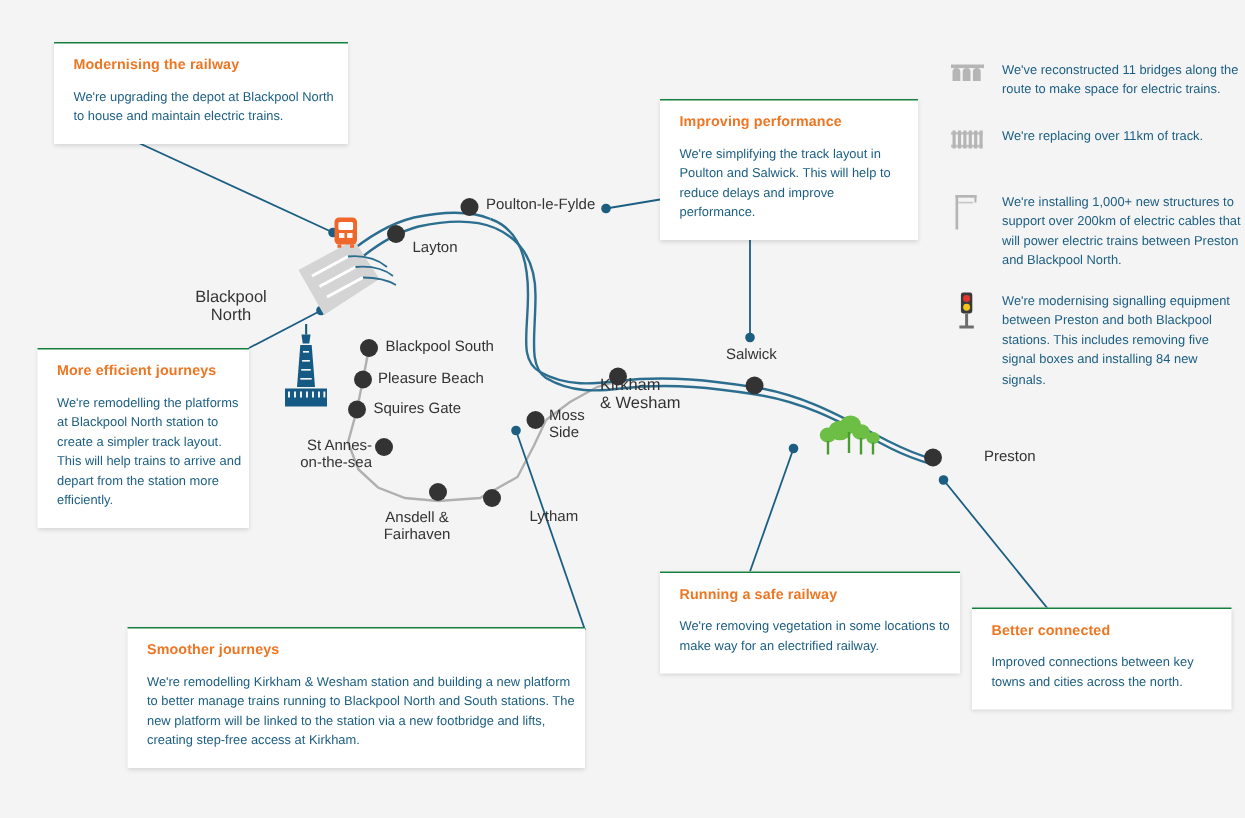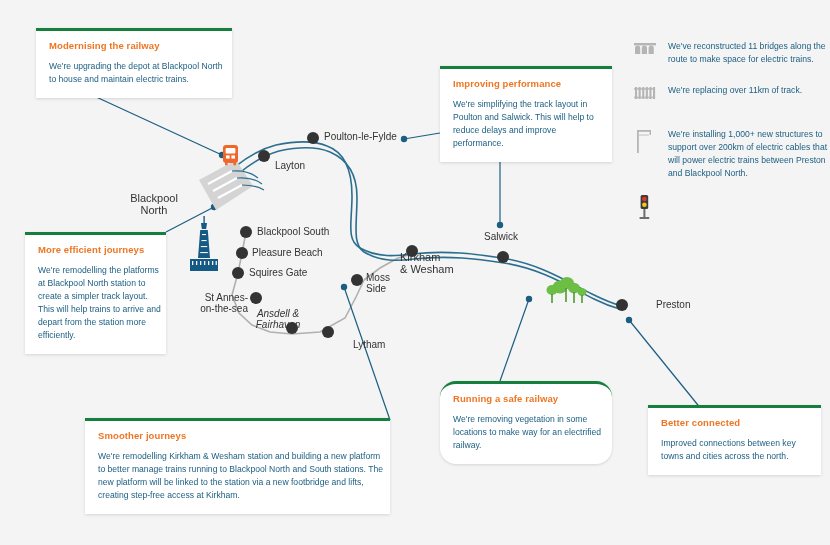--- a/index.html
+++ b/index.html
@@ -12,21 +12,21 @@
   }
   #stage{position:relative;width:830px;height:545px;}
 
   
   #map-layer{position:absolute;left:0;top:0;width:830px;height:545px;}
 
   
   .callout{
     position:absolute;
     background:#ffffff;
-    border-top:3px solid #15803d;
+    border-top:1px solid #15803d;
     box-shadow:0 1px 3px rgba(0,0,0,.13);
     box-sizing:border-box;
     padding:9px 3px 12px 13px;
   }
   .callout .c-title{
     color:#ee7623;
     font-size:9.5px;
     font-weight:bold;
     margin:0 0 9px 0;
     letter-spacing:.1px;
@@ -35,21 +35,21 @@
     color:#1b5e82;
     font-size:8.6px;
     line-height:1.52;
     margin:0;
   }
 
   #callout-modernising{left:36px;  top:28px;  width:196px;}
   #callout-improving  {left:440px; top:66px;  width:172px;}
   #callout-efficient  {left:25px;  top:232px; width:141px;}
   #callout-smoother   {left:85px;  top:418px; width:305px;}
-  #callout-safe       {left:440px; top:381px; width:172px;border-radius:16px;}
+  #callout-safe       {left:440px; top:381px; width:200px;}
   #callout-connected  {left:648px; top:405px; width:173px;}
 
   
   #legend{position:absolute;left:632px;top:40px;width:196px;}
   .legend-item{display:flex;align-items:flex-start;margin-bottom:14px;}
   .legend-icon{width:30px;flex:0 0 30px;height:30px;position:relative;}
   .legend-text{
     color:#1b5e82;
     font-size:8.6px;
     line-height:1.52;
@@ -183,21 +183,21 @@
 
   <div class="stn-label big r" style="left:118px;top:192px;width:72px;text-align:center;">Blackpool
 North</div>
   <div class="stn-label" style="left:275px;top:160px;">Layton</div>
   <div class="stn-label" style="left:324px;top:131px;">Poulton-le-Fylde</div>
   <div class="stn-label" style="left:257px;top:226px;">Blackpool South</div>
   <div class="stn-label" style="left:252px;top:247px;">Pleasure Beach</div>
   <div class="stn-label" style="left:249px;top:267px;">Squires Gate</div>
   <div class="stn-label r" style="left:176px;top:292px;width:72px;">St Annes-
 on-the-sea</div>
-  <div class="stn-label c" style="left:238px;top:308px;width:80px;font-style:italic;">Ansdell &amp;
+  <div class="stn-label c" style="left:238px;top:340px;width:80px;">Ansdell &amp;
 Fairhaven</div>
   <div class="stn-label" style="left:310px;top:339px;padding-left:43px;">Lytham</div>
   <div class="stn-label" style="left:366px;top:272px;">Moss
 Side</div>
   <div class="stn-label big" style="left:400px;top:251px;">Kirkham
 &amp; Wesham</div>
   <div class="stn-label" style="left:484px;top:231px;">Salwick</div>
   <div class="stn-label" style="left:632px;top:299px;margin-left:24px;">Preston</div>
 
   <div class="callout" id="callout-modernising">
@@ -277,17 +277,18 @@
     <div class="legend-item">
       <div class="legend-icon">
         <svg width="30" height="26" viewBox="0 0 30 26">
           <rect x="8.6" y="1" width="7.6" height="14" rx="1.6" fill="#3b3b3b"></rect>
           <circle cx="12.4" cy="5" r="2.3" fill="#e8352b"></circle>
           <circle cx="12.4" cy="10.8" r="2.3" fill="#f5c518"></circle>
           <rect x="11.4" y="15" width="2" height="9" fill="#6d6d6d"></rect>
           <rect x="7.6" y="23" width="9.6" height="2" fill="#6d6d6d"></rect>
         </svg>
       </div>
+      <div class="legend-text">We're modernising signalling equipment between Preston and both Blackpool stations. This includes removing five signal boxes and installing 84 new signals.</div>
     </div>
 
   </div>
 
 </div>
 
 </body></html>

